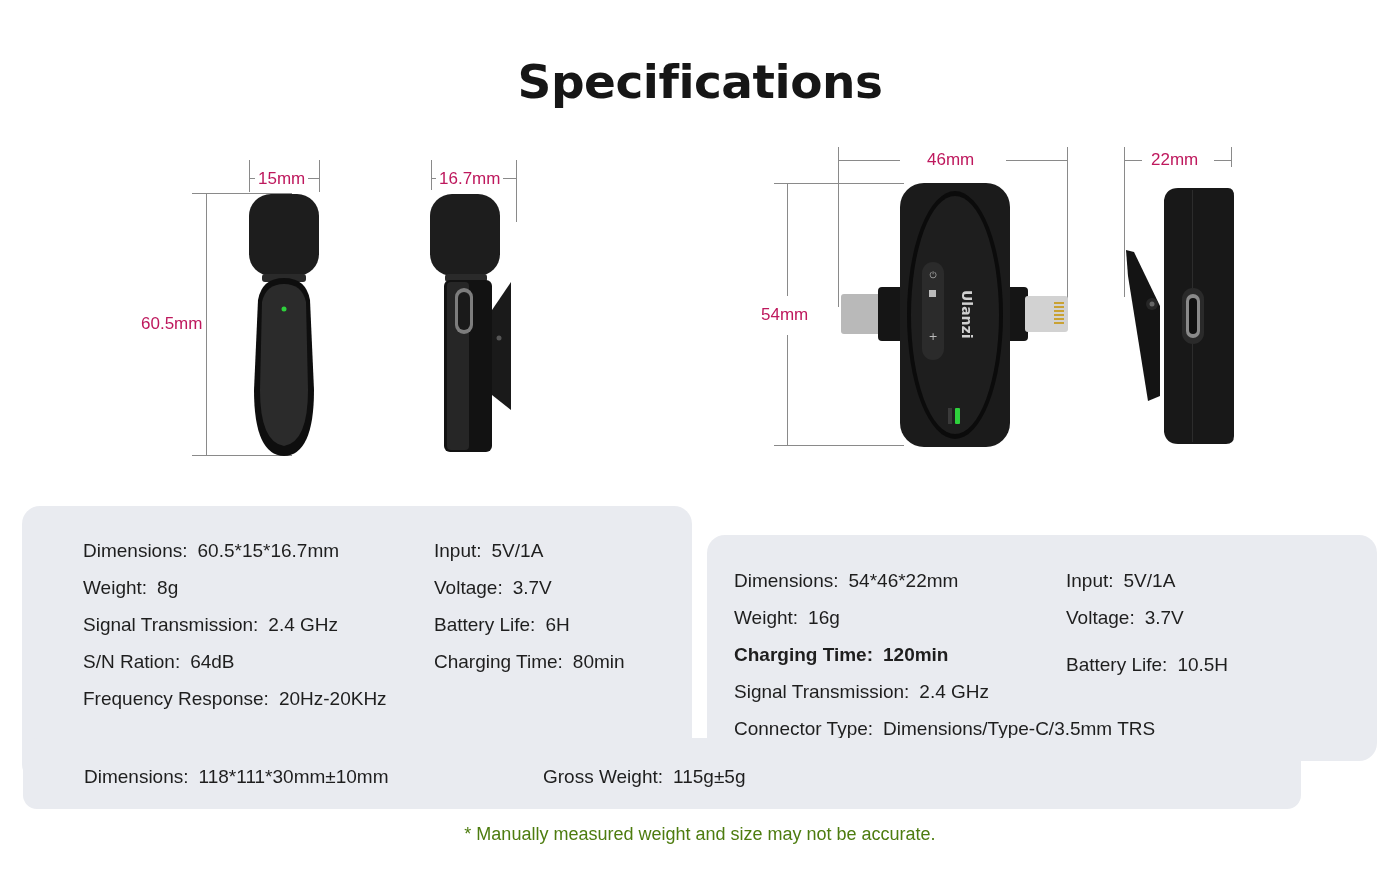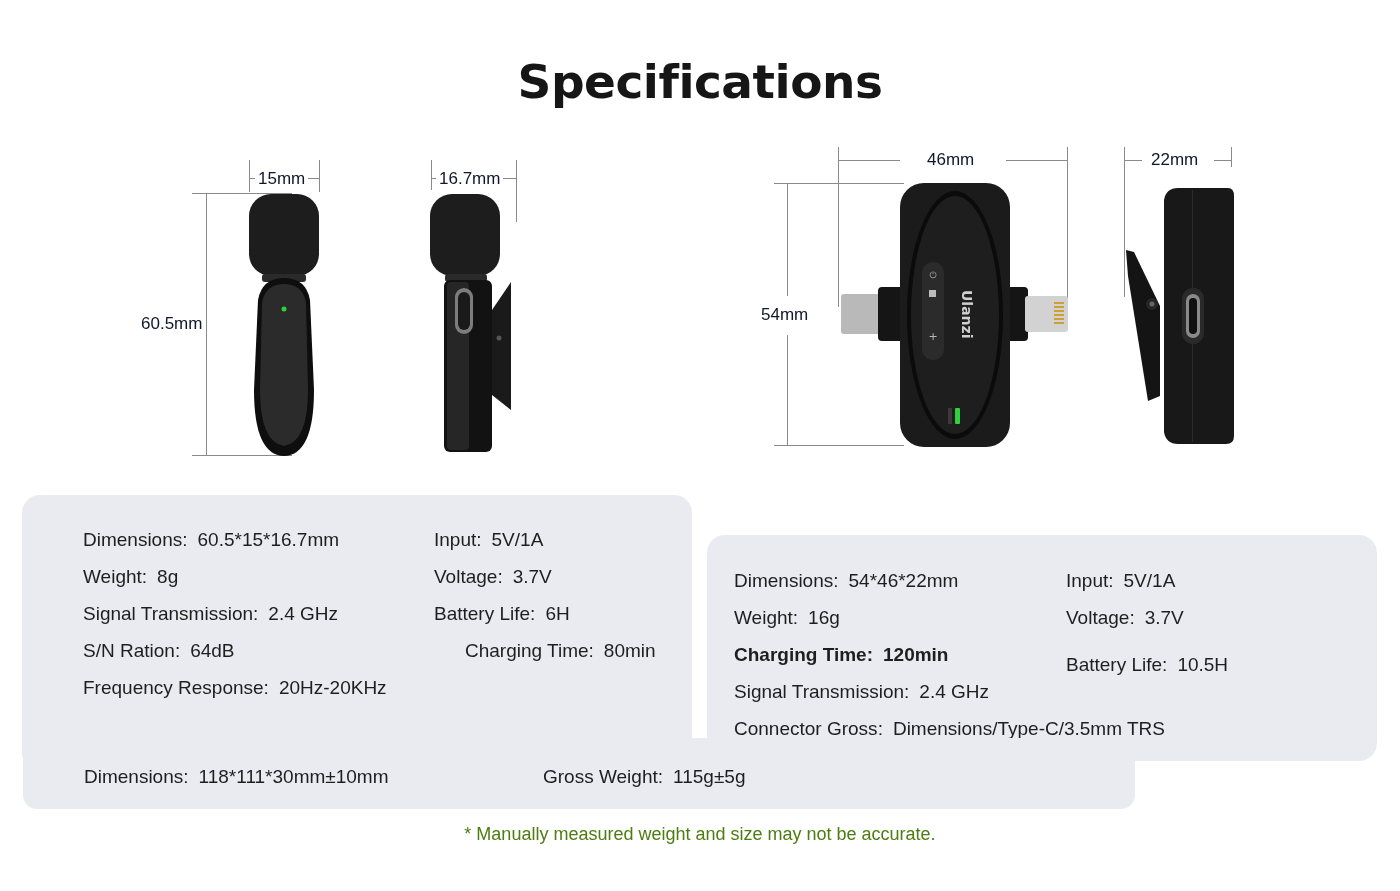--- a/index.html
+++ b/index.html
@@ -4,21 +4,21 @@
 <style>
   html, body { margin: 0; padding: 0; }
   body {
     width: 1400px; height: 891px; background: #ffffff; position: relative; overflow: hidden;
     font-family: "Liberation Sans", "DejaVu Sans", sans-serif; color: #1a1a1a;
   }
   .title {
     position: absolute; left: 0; width: 1400px; top: 54px; text-align: center;
     font-family: "DejaVu Sans", sans-serif; font-weight: bold; font-size: 47px; letter-spacing: -0.5px; color: #161616;
   }
-  .dim-label { position: absolute; font-size: 17px; color: #0f172a; white-space: nowrap; background: #fff; padding: 0 3px; }
+  .dim-label { position: absolute; font-size: 17px; color: #be185d; white-space: nowrap; background: #fff; padding: 0 3px; }
   .line { position: absolute; background: #8a8a8a; }
   .device { position: absolute; }
   .panel {
     position: absolute; background: #e9ebf0; border-radius: 18px;
   }
   .spec { position: absolute; font-size: 19px; color: #1e1e1e; white-space: nowrap; }
   .spec .k::after { content: ":"; }
   .spec .v { margin-left: 10px; }
   .note { position: absolute; left: 0; width: 1400px; top: 824px; text-align: center; font-size: 18px; color: #4d7c0f; }
 </style>
@@ -123,43 +123,43 @@
     <rect x="72" y="4" width="1" height="252" fill="#2c2c2c"></rect>
     <path d="M6 64 L14 66 L40 120 L40 210 L28 215 L8 90 Z" fill="#141414"></path>
     <circle cx="32" cy="118" r="6" fill="#262626"></circle>
     <circle cx="32" cy="118" r="2.5" fill="#666"></circle>
     <rect x="62" y="102" width="22" height="56" rx="11" fill="#2a2a2a"></rect>
     <rect x="66" y="108" width="14" height="44" rx="7" fill="#8a8a8a"></rect>
     <rect x="69" y="112" width="8" height="36" rx="4" fill="#111"></rect>
   </svg>
 </div>
 
-<div class="panel" style="left:22px;top:495px;width:670px;height:276px;">
+<div class="panel" style="left:22px;top:506px;width:670px;height:276px;">
   <div class="spec" style="left:61px;top:34px;"><span class="k">Dimensions</span><span class="v">60.5*15*16.7mm</span></div>
   <div class="spec" style="left:61px;top:71px;"><span class="k">Weight</span><span class="v">8g</span></div>
   <div class="spec" style="left:61px;top:108px;"><span class="k">Signal Transmission</span><span class="v">2.4 GHz</span></div>
   <div class="spec" style="left:61px;top:145px;"><span class="k">S/N Ration</span><span class="v">64dB</span></div>
   <div class="spec" style="left:61px;top:182px;"><span class="k">Frequency Response</span><span class="v">20Hz-20KHz</span></div>
 
   <div class="spec" style="left:412px;top:34px;"><span class="k">Input</span><span class="v">5V/1A</span></div>
   <div class="spec" style="left:412px;top:71px;"><span class="k">Voltage</span><span class="v">3.7V</span></div>
   <div class="spec" style="left:412px;top:108px;"><span class="k">Battery Life</span><span class="v">6H</span></div>
-  <div class="spec" style="left:412px;top:145px;margin-left:31px;"><span class="k">Charging Time</span><span class="v">80min</span></div>
+  <div class="spec" style="left:412px;top:145px;"><span class="k">Charging Time</span><span class="v">80min</span></div>
 </div>
 
 <div class="panel" style="left:707px;top:495px;width:670px;height:226px;margin-top:40px;">
   <div class="spec" style="left:27px;top:35px;"><span class="k">Dimensions</span><span class="v">54*46*22mm</span></div>
   <div class="spec" style="left:27px;top:72px;"><span class="k">Weight</span><span class="v">16g</span></div>
   <div class="spec" style="left:27px;top:109px;font-weight:bold;"><span class="k">Charging Time</span><span class="v">120min</span></div>
   <div class="spec" style="left:27px;top:146px;"><span class="k">Signal Transmission</span><span class="v">2.4 GHz</span></div>
-  <div class="spec" style="left:27px;top:183px;"><span class="k">Connector Gross</span><span class="v">Dimensions/Type-C/3.5mm TRS</span></div>
+  <div class="spec" style="left:27px;top:183px;"><span class="k">Connector Type</span><span class="v">Dimensions/Type-C/3.5mm TRS</span></div>
 
   <div class="spec" style="left:359px;top:35px;"><span class="k">Input</span><span class="v">5V/1A</span></div>
   <div class="spec" style="left:359px;top:72px;"><span class="k">Voltage</span><span class="v">3.7V</span></div>
   <div class="spec" style="left:359px;top:119px;"><span class="k">Battery Life</span><span class="v">10.5H</span></div>
 </div>
 
-<div class="panel" style="left:23px;top:738px;width:1112px;height:71px;border-radius:14px;">
+<div class="panel" style="left:23px;top:738px;width:1278px;height:71px;border-radius:14px;">
   <div class="spec" style="left:61px;top:28px;"><span class="k">Dimensions</span><span class="v">118*111*30mm±10mm</span></div>
   <div class="spec" style="left:520px;top:28px;"><span class="k">Gross Weight</span><span class="v">115g±5g</span></div>
 </div>
 
 <div class="note">* Manually measured weight and size may not be accurate.</div>
 
 </body></html>

